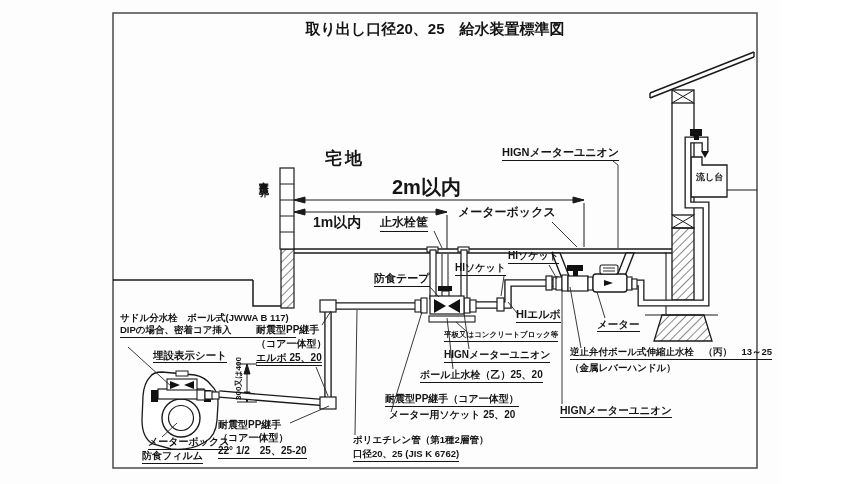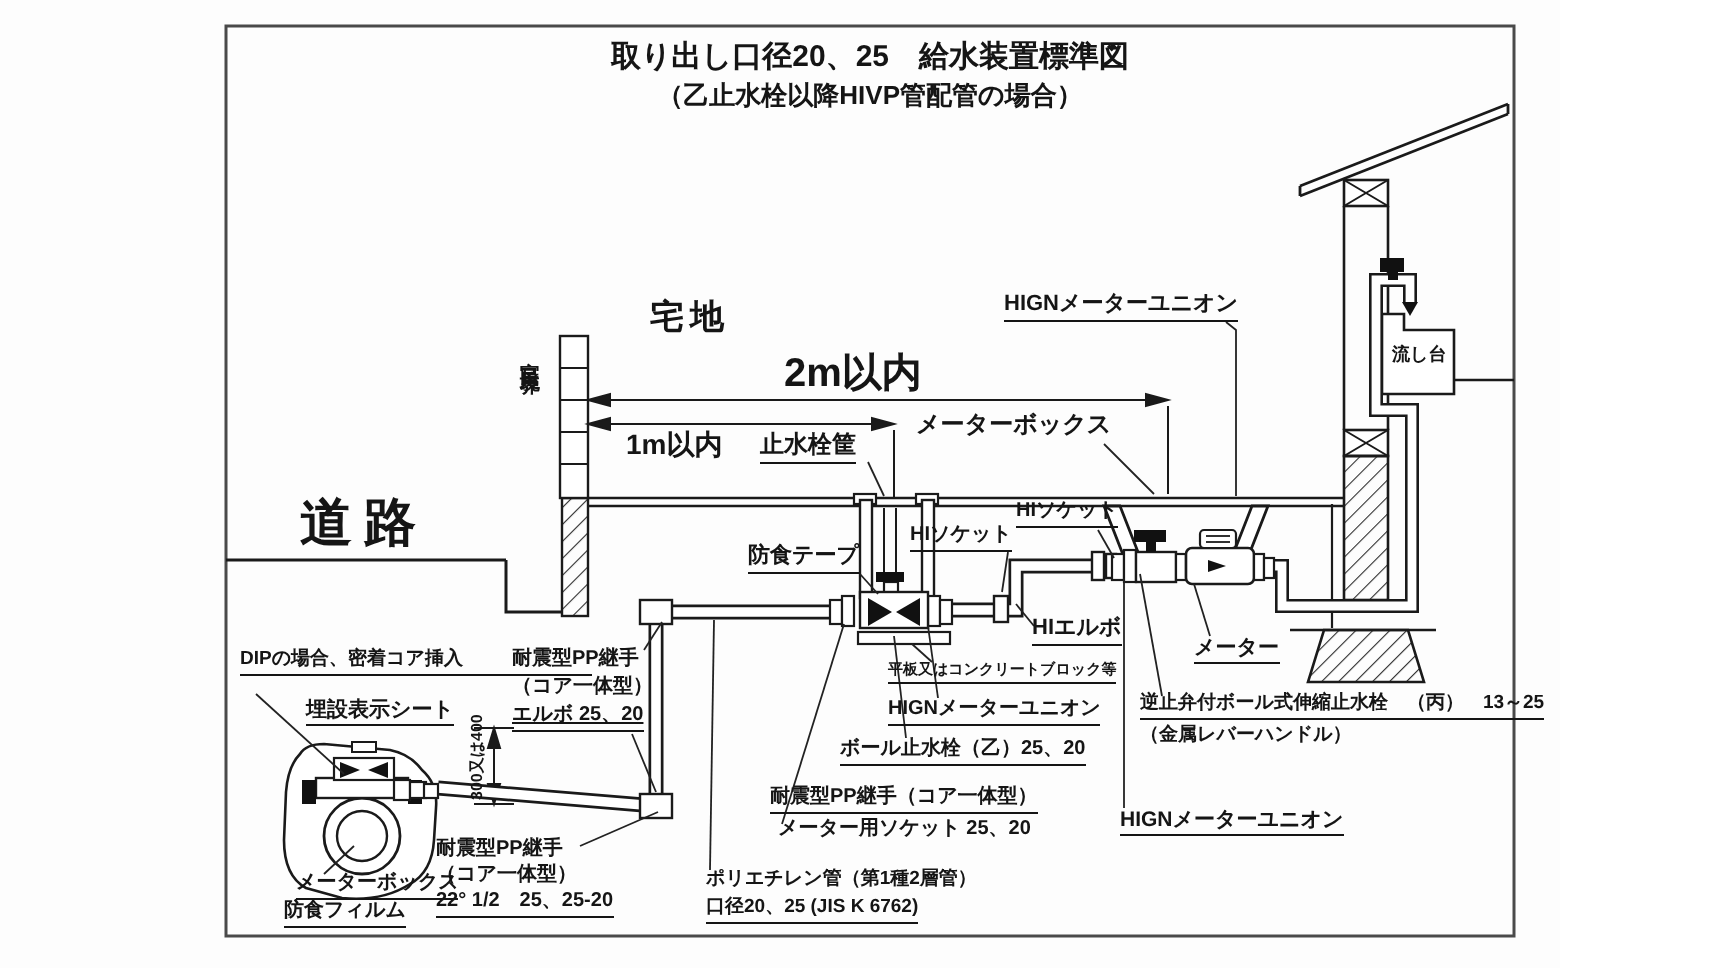--- a/index.html
+++ b/index.html
@@ -191,23 +191,21 @@
       <line x1="434" y1="231" x2="442" y2="248"></line>
       <line x1="552" y1="222" x2="577" y2="247"></line>
       <polyline points="613,161 618,165 618,248"></polyline>
       <line x1="562" y1="404" x2="562" y2="289"></line>
       <line x1="605" y1="318" x2="597" y2="292"></line>
       <line x1="581" y1="348" x2="570" y2="287"></line>
     </g>
   </svg>
 
   <div class="lbl ctr" style="left:250px;top:20px;width:370px;font-size:15px;">取り出し口径20、25　給水装置標準図</div>
-  <div class="lbl ctr" style="left:250px;top:41px;width:370px;font-size:13px;">（乙止水栓以降HIVP管配管の場合）</div>
-
-  <div class="lbl" style="left:150px;top:247px;font-size:26px;letter-spacing:6px;">道路</div>
+
   <div class="lbl" style="left:325px;top:149px;font-size:17px;letter-spacing:3px;">宅地</div>
   <div class="lbl vert" style="left:258px;top:173px;font-size:10px;">官民境界</div>
   <div class="lbl" style="left:696px;top:172px;font-size:9px;">流し台</div>
 
   <div class="lbl" style="left:392px;top:176px;font-size:20px;">2m以内</div>
   <div class="lbl" style="left:313px;top:214px;font-size:14px;">1m以内</div>
   <div class="lbl rot" style="left:234px;top:400px;font-size:8px;">300又は400</div>
 
   <div class="lbl u" style="left:502px;top:146px;font-size:11px;">HIGNメーターユニオン</div>
   <div class="lbl" style="left:458px;top:206px;font-size:12px;">メーターボックス</div>
@@ -219,20 +217,21 @@
   <div class="lbl u" style="left:444px;top:331px;font-size:7.5px;">平板又はコンクリートブロック等</div>
   <div class="lbl u" style="left:444px;top:349px;font-size:10px;">HIGNメーターユニオン</div>
   <div class="lbl u" style="left:420px;top:369px;font-size:10px;">ボール止水栓（乙）25、20</div>
 
   <div class="lbl u" style="left:385px;top:393px;font-size:10px;">耐震型PP継手（コア一体型）</div>
   <div class="lbl" style="left:389px;top:409px;font-size:10px;">メーター用ソケット 25、20</div>
 
   <div class="lbl" style="left:353px;top:435px;font-size:9.5px;">ポリエチレン管（第1種2層管）</div>
   <div class="lbl u" style="left:353px;top:449px;font-size:9.5px;">口径20、25 (JIS K 6762)</div>
 
+  <div class="lbl" style="left:120px;top:313px;font-size:9.5px;">サドル分水栓　ボール式(JWWA B 117)</div>
   <div class="lbl u" style="left:120px;top:325px;font-size:9.5px;width:176px;">DIPの場合、密着コア挿入</div>
 
   <div class="lbl u" style="left:153px;top:349px;font-size:10.5px;">埋設表示シート</div>
 
   <div class="lbl" style="left:256px;top:324px;font-size:10px;">耐震型PP継手</div>
   <div class="lbl" style="left:256px;top:338px;font-size:10px;">（コア一体型）</div>
   <div class="lbl u" style="left:256px;top:352px;font-size:10px;text-decoration:underline;">エルボ 25、20</div>
 
   <div class="lbl" style="left:218px;top:419px;font-size:10px;">耐震型PP継手</div>
   <div class="lbl" style="left:218px;top:432px;font-size:10px;">（コア一体型）</div>

